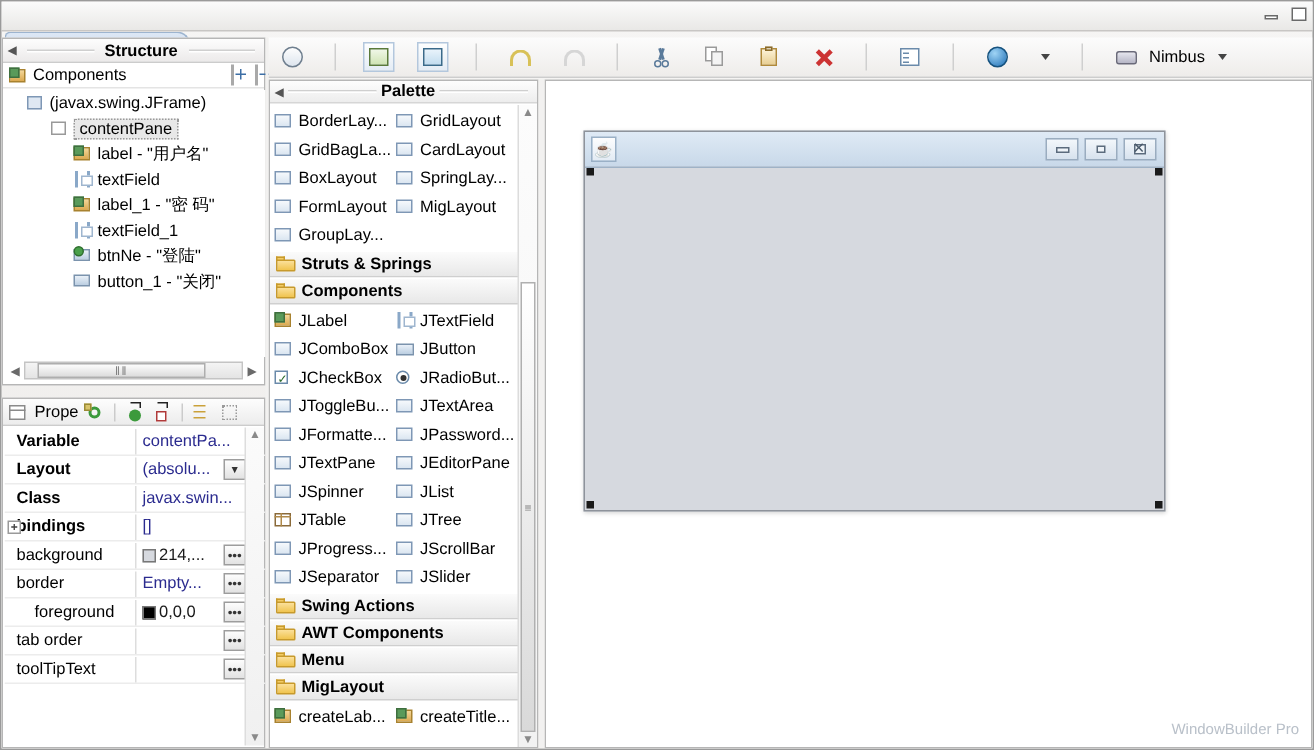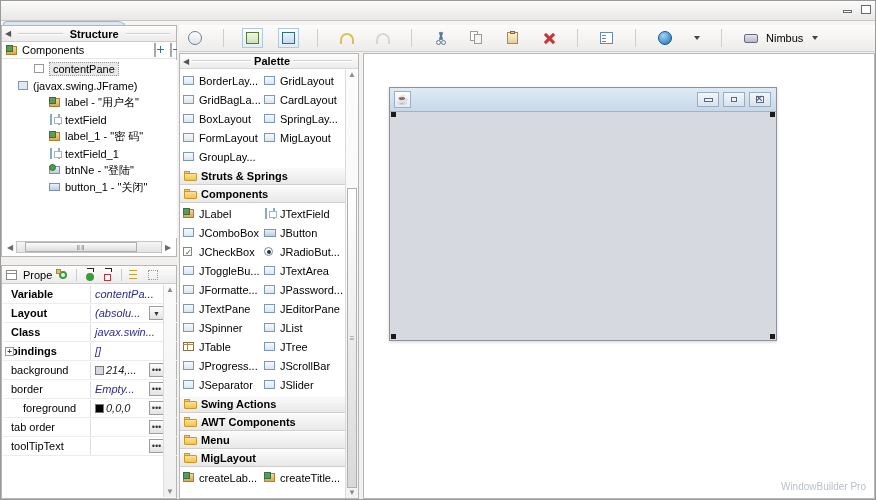--- a/index.html
+++ b/index.html
@@ -103,21 +103,21 @@
   .sep-v { width:1px; height:12px; background:#cbcbcb; margin:0 2px; }
   .ptable { position:absolute; left:1px; top:19px; width:174px; height:212px;
       overflow:hidden; }
   .prow { display:flex; height:19px; border-bottom:1px solid #ececec;
       align-items:center; font-size:11px; }
   .pname { width:88px; padding-left:8px; white-space:nowrap; overflow:hidden;
       border-right:1px solid #ddd; height:17px; line-height:17px; }
   .prow.bold .pname { font-weight:bold; }
   .pval { flex:1; padding-left:4px; color:#2b2b8f; white-space:nowrap;
       overflow:hidden; display:flex; align-items:center; gap:2px;
-      height:17px; position:relative;font-style:italic; }
+      height:17px; position:relative; }
   .pval.dark { color:#1a1a1a; }
   .swatch { width:9px; height:9px; border:1px solid #777; flex:none; }
   .btn-ell { position:absolute; right:13px; top:1px; width:15px; height:14px;
       border:1px solid #9d9d9d; background:linear-gradient(#fdfdfd,#e2e2e2);
       font-size:9px; line-height:12px; text-align:center; color:#333; }
   .btn-drop { position:absolute; right:13px; top:1px; width:15px; height:14px;
       border:1px solid #9d9d9d; background:linear-gradient(#fdfdfd,#e2e2e2);
       font-size:7px; line-height:13px; text-align:center; color:#333; }
   .expand-sq { width:9px; height:9px; border:1px solid #9a9a9a; background:#fff;
       position:absolute; left:2px; top:4px; font-size:8px; line-height:7px;
@@ -247,31 +247,31 @@
       </span>
       <span>Components</span>
       <span style="position:absolute;right:20px;top:2px;">
         <span class="mini-btn plus"></span>
       </span>
       <span style="position:absolute;right:4px;top:2px;">
         <span class="mini-btn"></span>
       </span>
     </div>
     <div class="tree" id="tree-host">
+        <div class="tnode" style="padding-left: 14px;">
+          <span class="ti">
+            <span class="ico-frame"></span>
+          </span>
+          <span>(javax.swing.JFrame)</span>
+        </div>
         <div class="tnode" style="padding-left: 30px;">
           <span class="ti">
             <span class="ico-panel"></span>
           </span>
           <span style="background: rgb(232, 232, 232); border: 1px dotted rgb(154, 154, 154); padding: 0px 3px;">contentPane</span>
-        </div>
-        <div class="tnode" style="padding-left: 14px;">
-          <span class="ti">
-            <span class="ico-frame"></span>
-          </span>
-          <span>(javax.swing.JFrame)</span>
         </div>
         <div class="tnode" style="padding-left: 46px;">
           <span class="ti">
             <span class="ico-label"></span>
           </span>
           <span>label - "用户名"</span>
         </div>
         <div class="tnode" style="padding-left: 46px;">
           <span class="ti">
             <span class="ico-text"></span>

